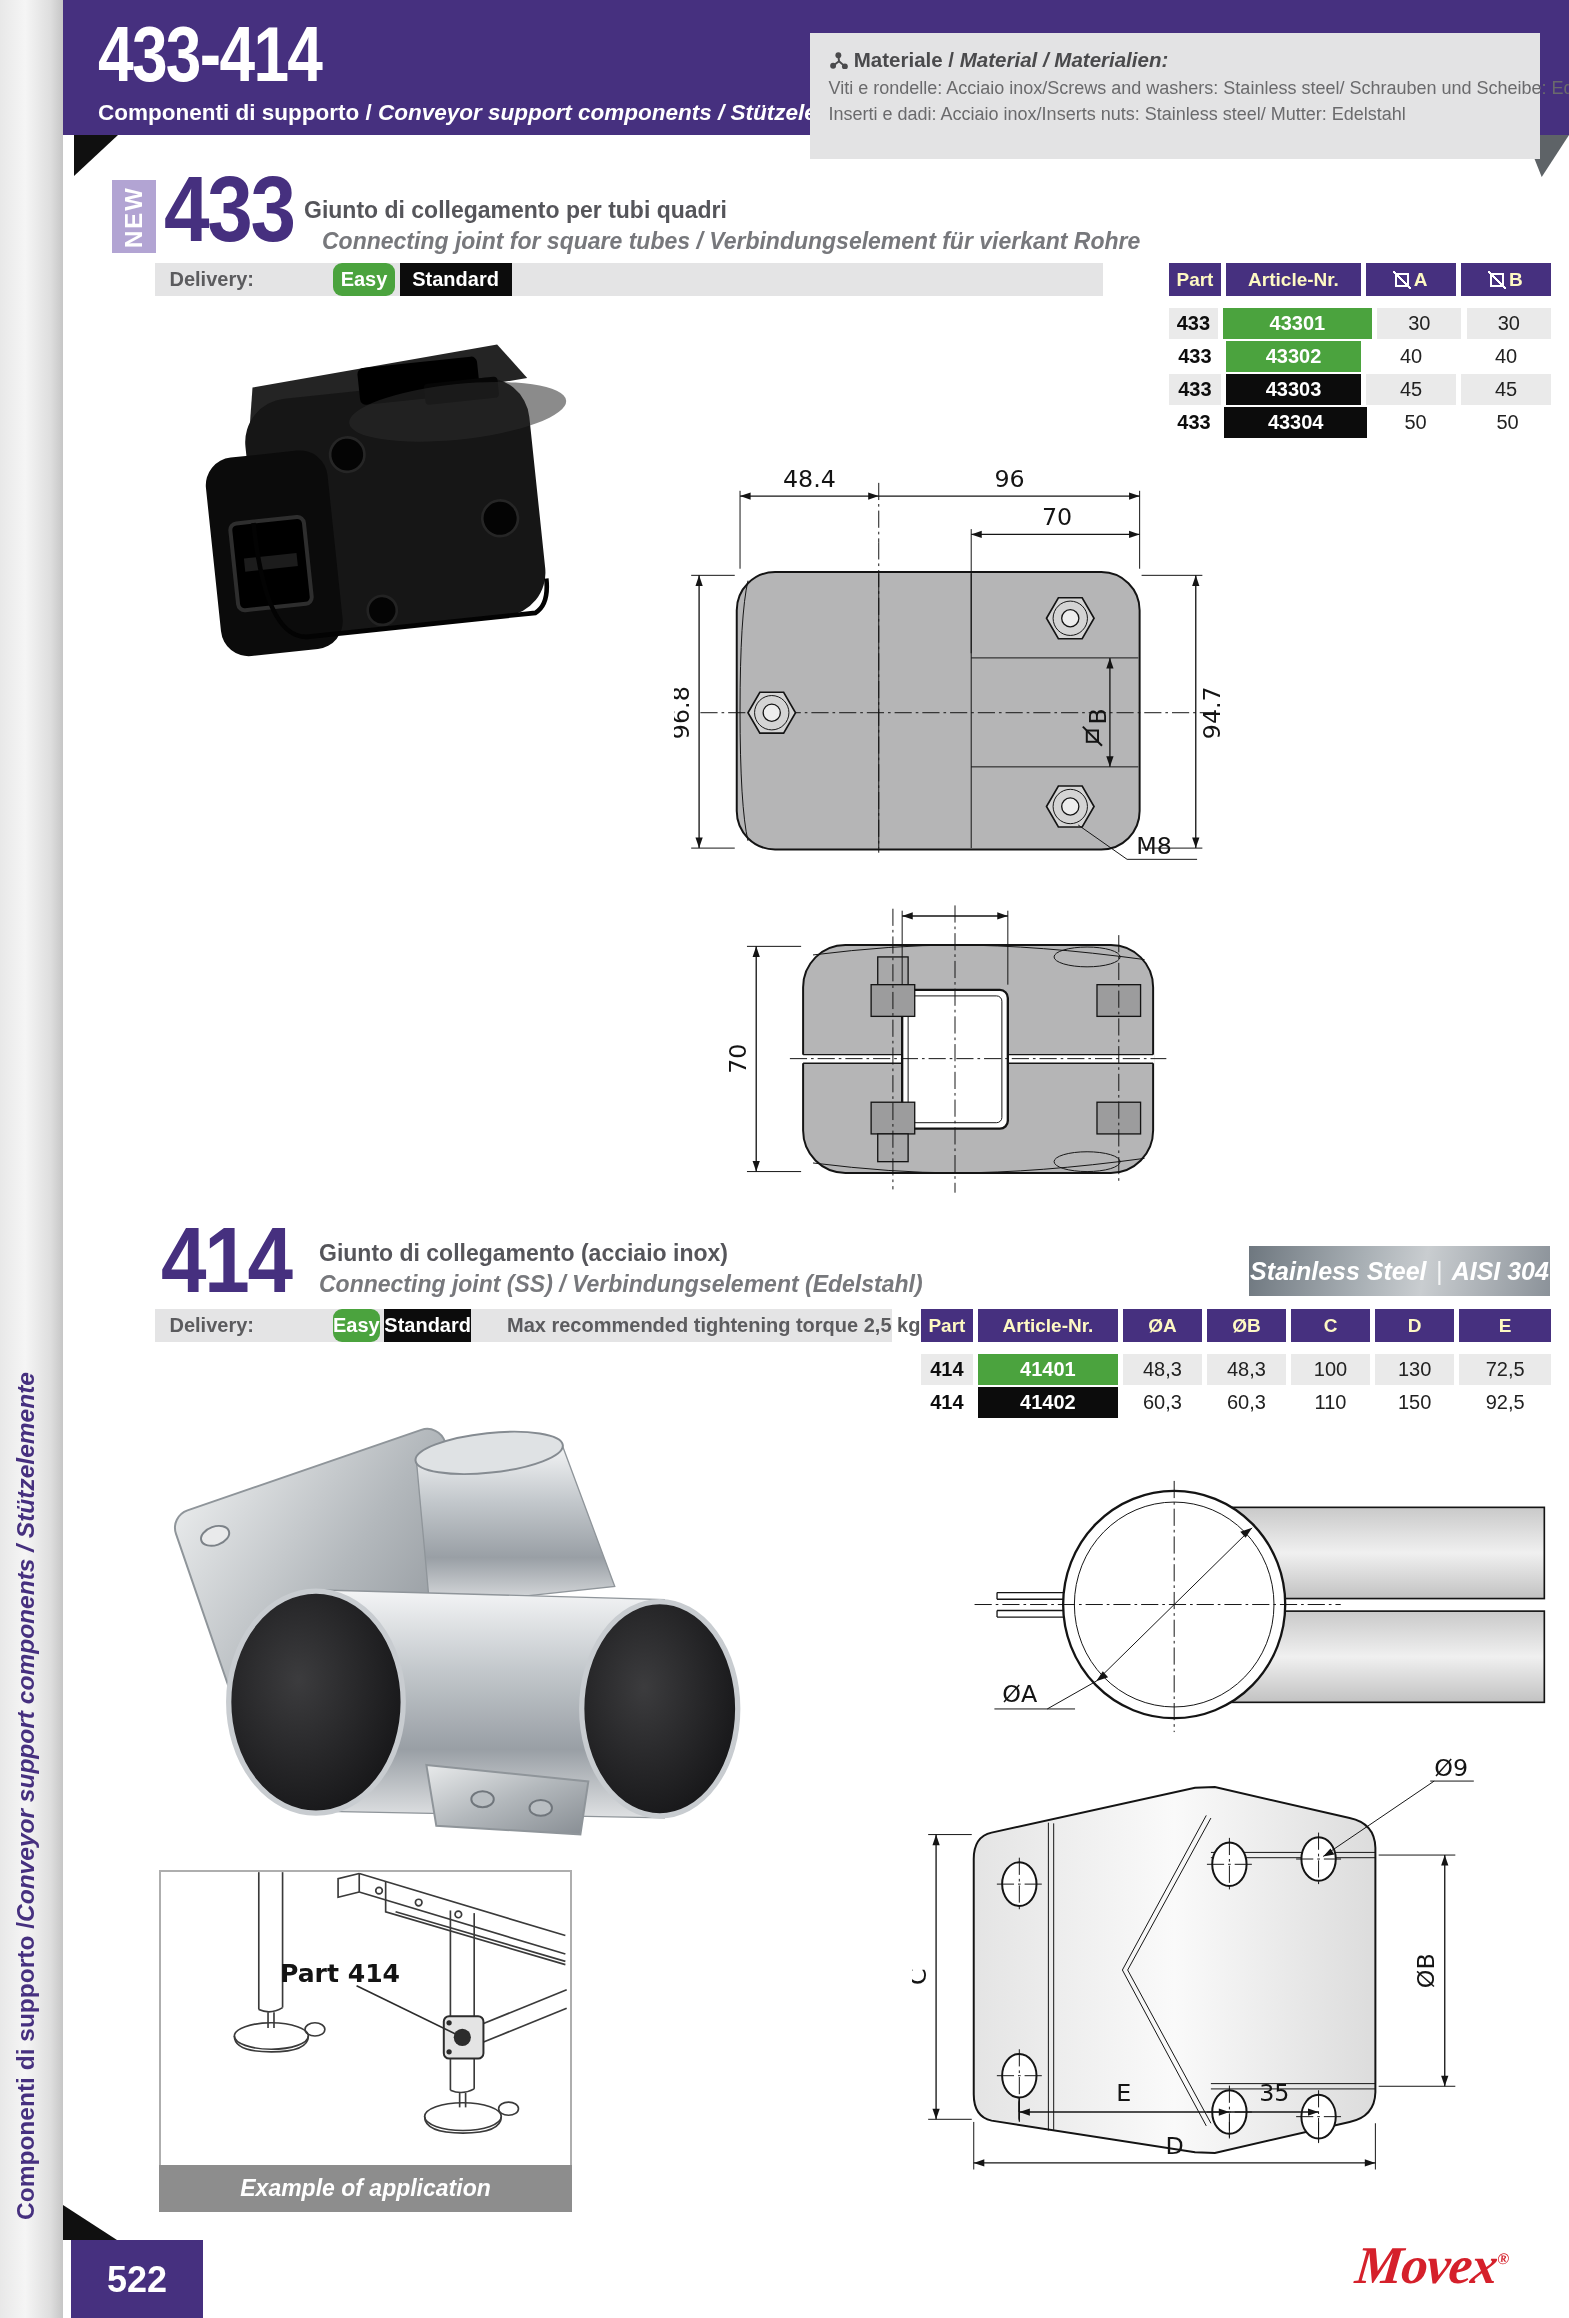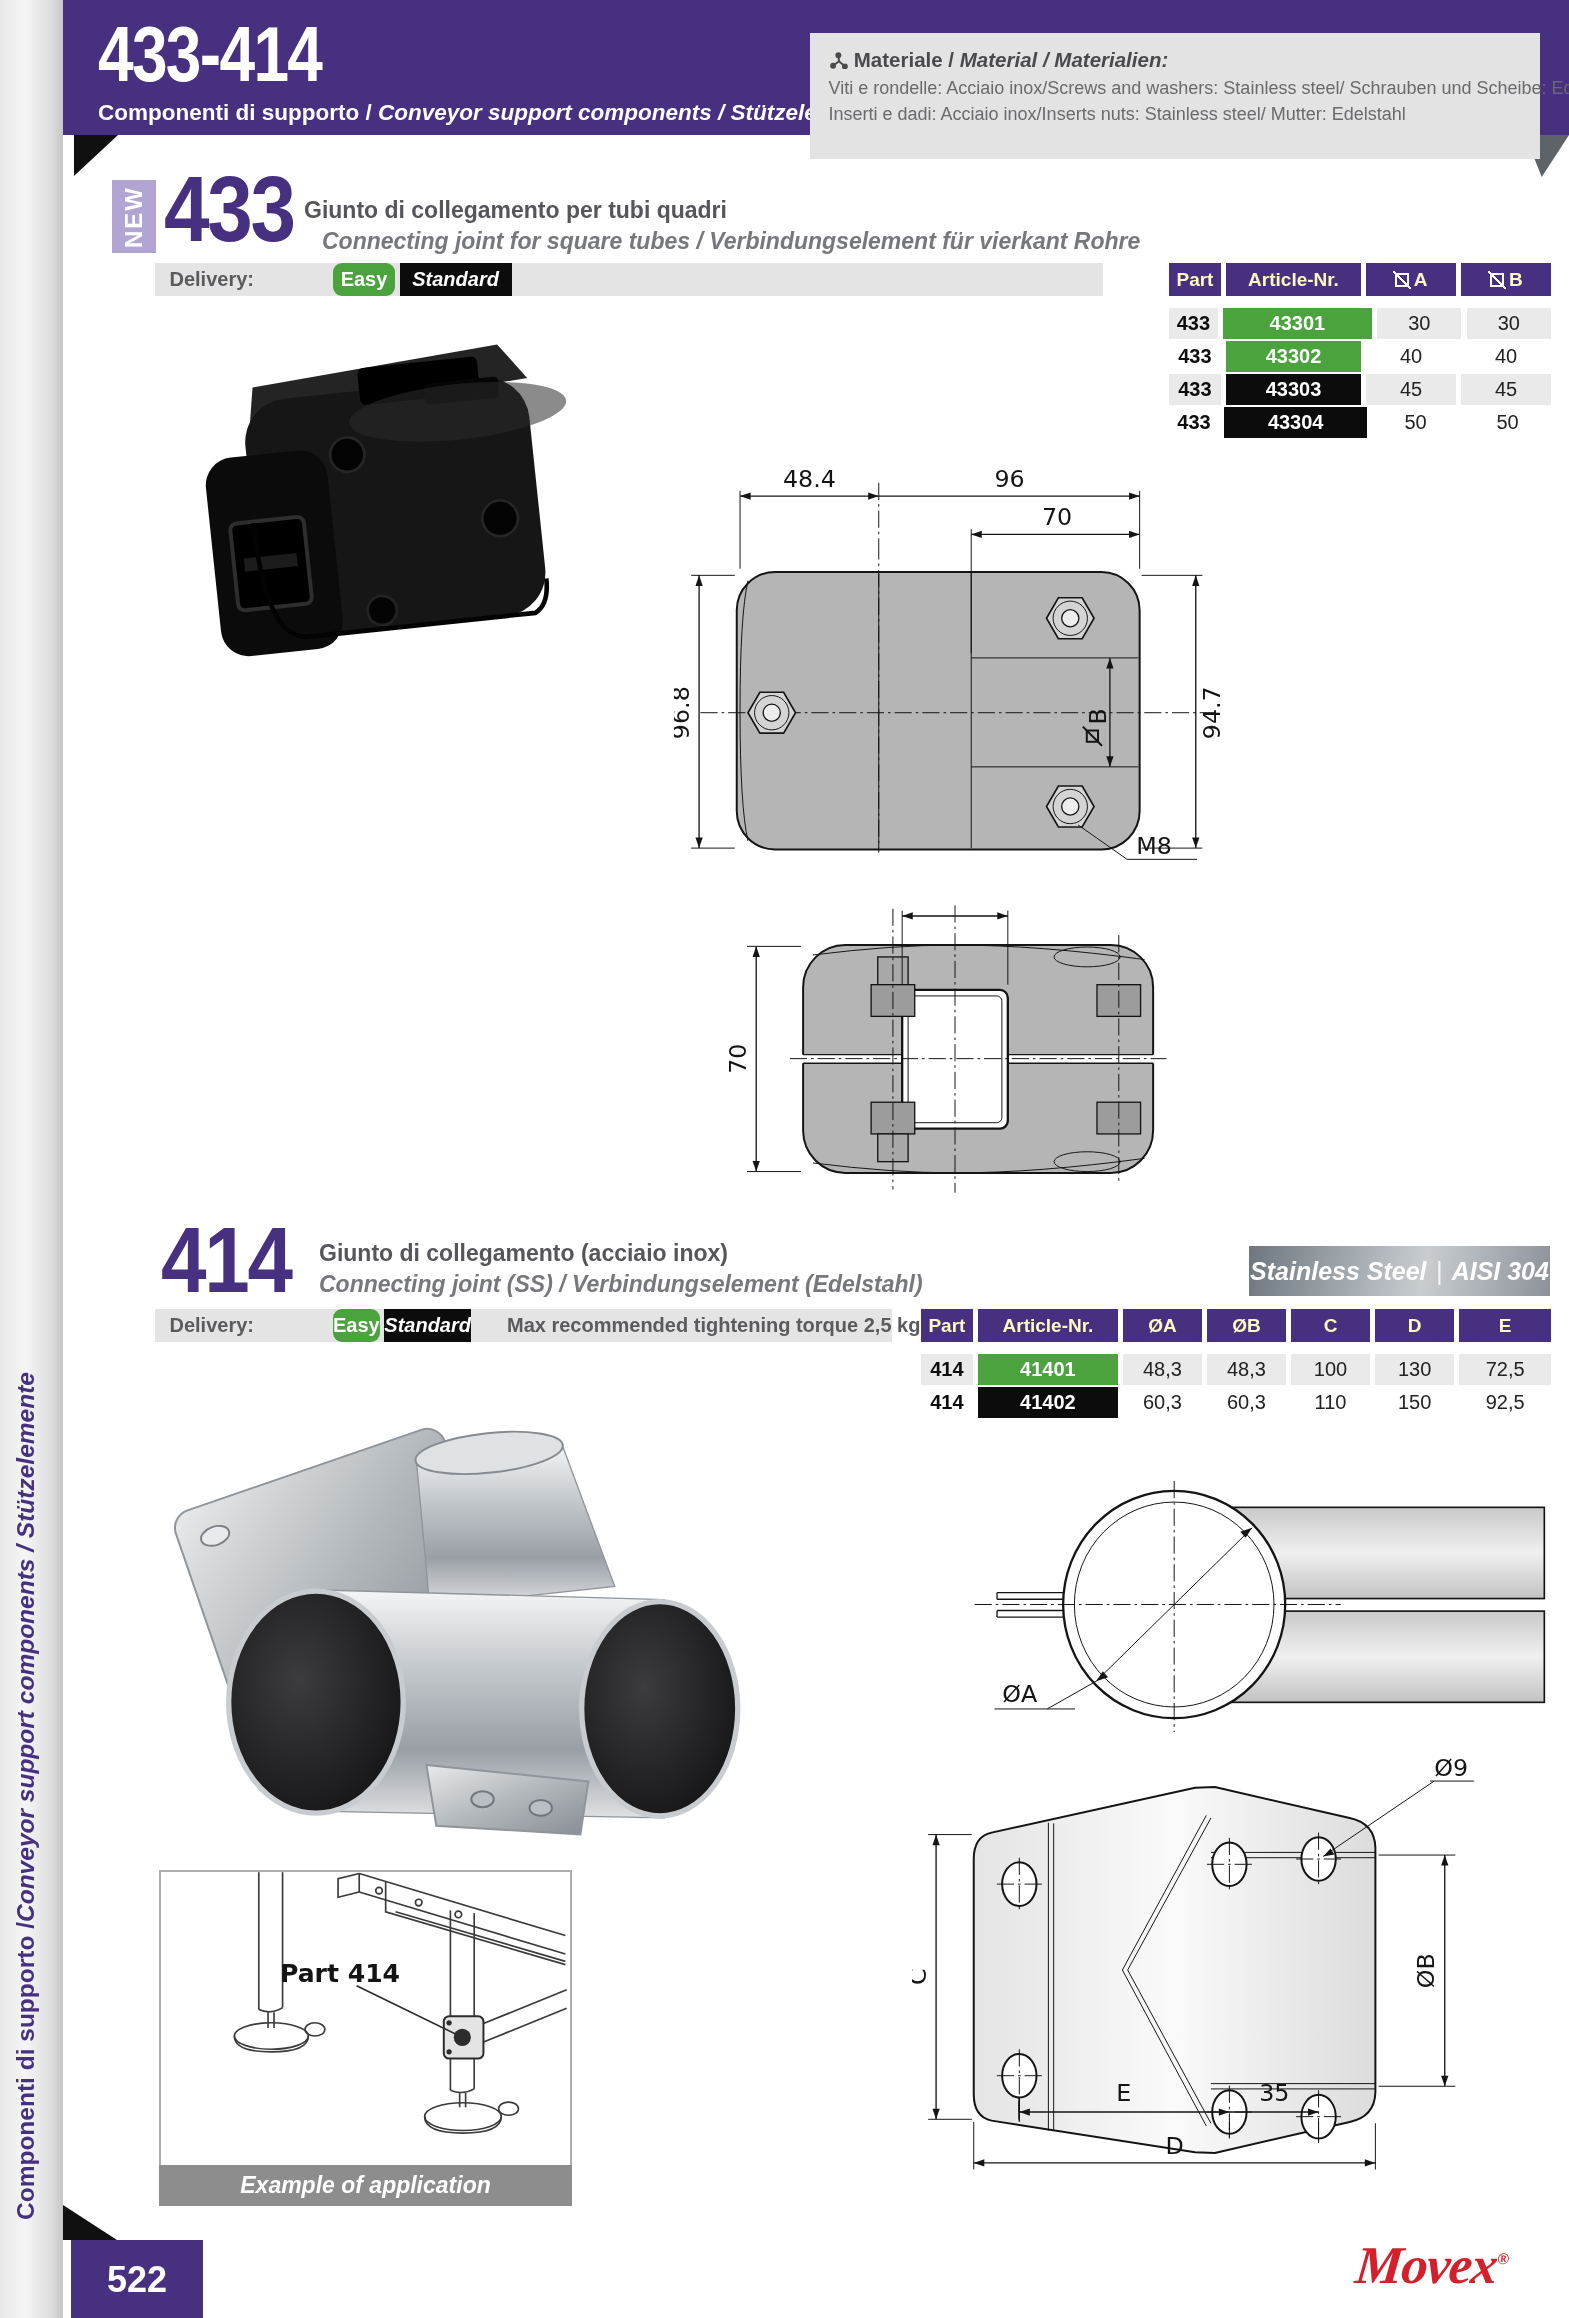--- a/index.html
+++ b/index.html
@@ -43,21 +43,21 @@
     letter-spacing:-2.6px;transform:scaleX(.88);transform-origin:left top;}
   .t-it{font-size:23px;font-weight:bold;color:#55555a;white-space:nowrap;}
   .t-en{font-size:23px;font-weight:bold;font-style:italic;color:#77787c;white-space:nowrap;}
 
   
   .bar{background:#e4e4e5;height:33px;display:flex;align-items:center;}
   .bar .lbl{font-size:20px;font-weight:bold;color:#5b5b5e;margin-left:14.5px;}
   .tag{height:33px;display:flex;align-items:center;justify-content:center;
     color:#fff;font-weight:bold;font-size:20px;box-sizing:border-box;}
   .tag.green{background:#4ba33e;width:62px;margin-left:79px;border-radius:9px;}
-  .tag.black{background:#0c0c0c;width:112px;margin-left:4.6px;font-style:italic;}
+  .tag.black{background:#0c0c0c;width:112px;margin-left:4.6px;}
   .torque{font-size:20px;font-weight:bold;color:#5b5b5e;margin-left:36px;white-space:nowrap;}
 
   
   .tbl{display:flex;flex-direction:column;}
   .trow{display:flex;}
   .cell{display:flex;align-items:center;justify-content:center;box-sizing:border-box;}
   .hcell{background:#46307f;color:#fef9c3;font-weight:bold;font-size:19px;height:33px;}
   .g8{width:5.3px;flex:none;}
   .rowgap{height:2px;}
   .headgap{height:12px;}
@@ -77,21 +77,21 @@
   
   .steel{left:1249px;top:1246px;width:301px;height:50px;
     background:linear-gradient(100deg,#6e777f 0%,#a9b0b5 38%,#c9cdd0 58%,#8b9299 100%);
     display:flex;align-items:center;justify-content:center;color:#fff;
     font-size:25px;font-weight:bold;font-style:italic;white-space:nowrap;}
   .steel .sep{font-weight:normal;margin:0 9.3px;opacity:.85;}
 
   
   .example-box{left:159px;top:1870px;width:413px;height:336px;background:#fff;
     border:2px solid #aeaeae;box-sizing:border-box;}
-  .example-caption{left:159px;top:2165px;width:413px;height:41px;background:#8d8d8d;
+  .example-caption{left:159px;top:2165px;width:413px;height:47px;background:#8d8d8d;
     display:flex;align-items:center;justify-content:center;color:#fff;
     font-size:23px;font-weight:bold;font-style:italic;}
 
   
   .pagebox{left:71px;top:2240px;width:132px;height:79px;background:#46307f;
     display:flex;align-items:center;justify-content:center;color:#fff;
     font-size:36px;font-weight:bold;}
   .page-notch{left:63px;top:2205px;width:54px;height:35px;background:#101010;
     clip-path:polygon(0 0,100% 100%,0 100%);}
   .brand{left:1356px;top:2235px;font-family:"Liberation Serif",serif;

